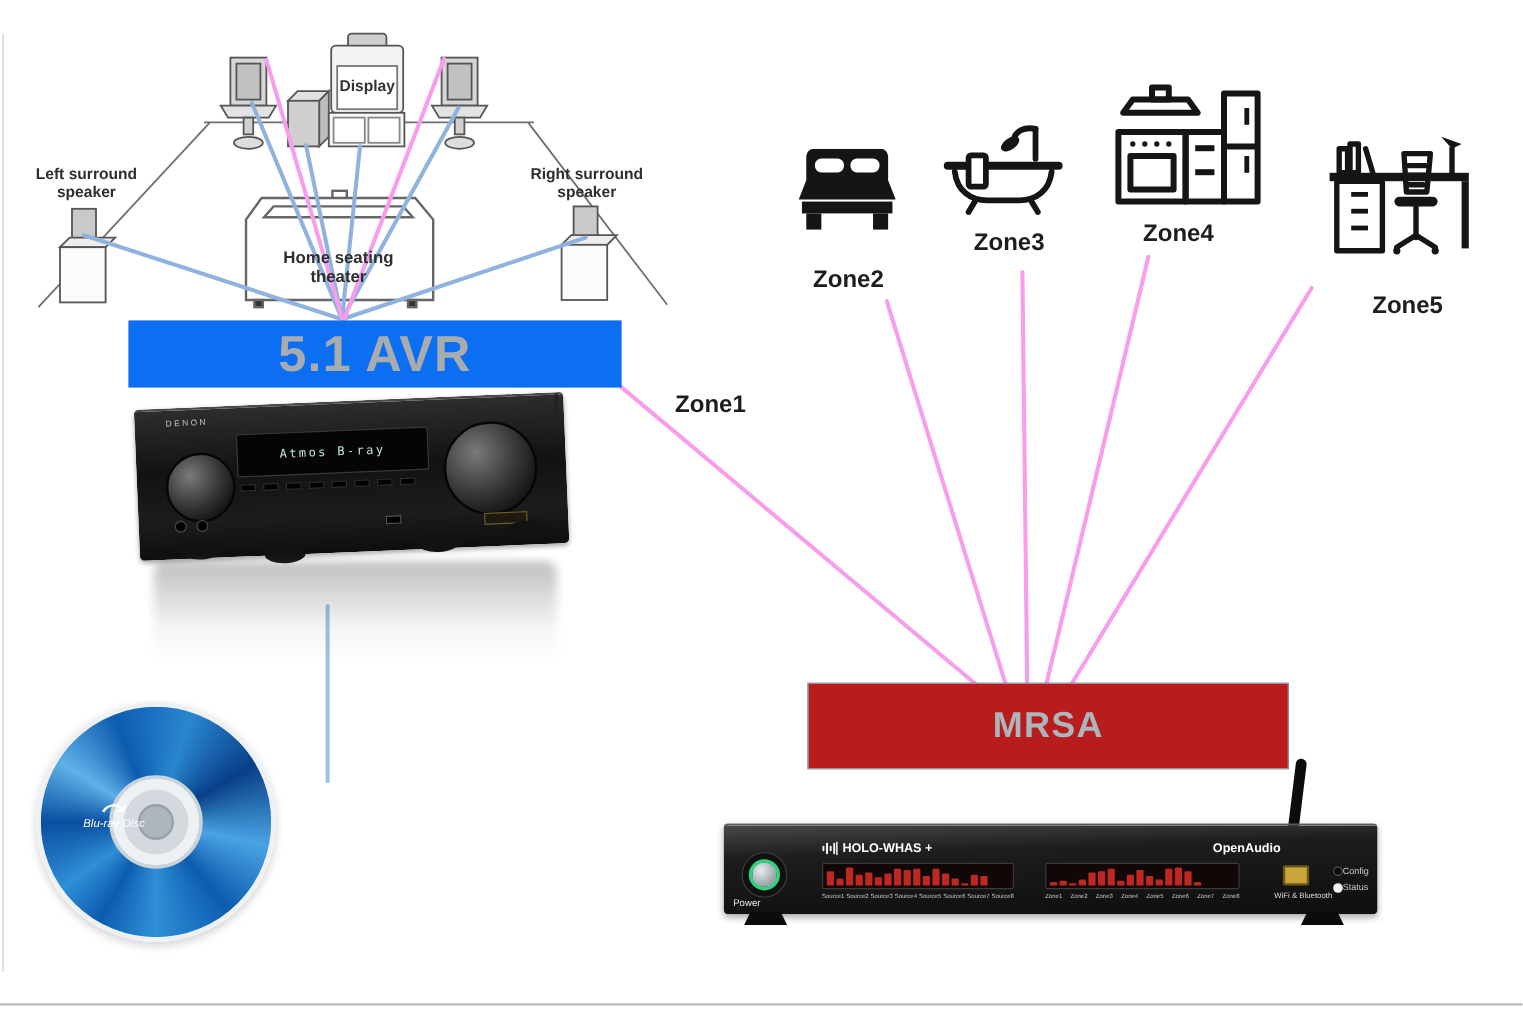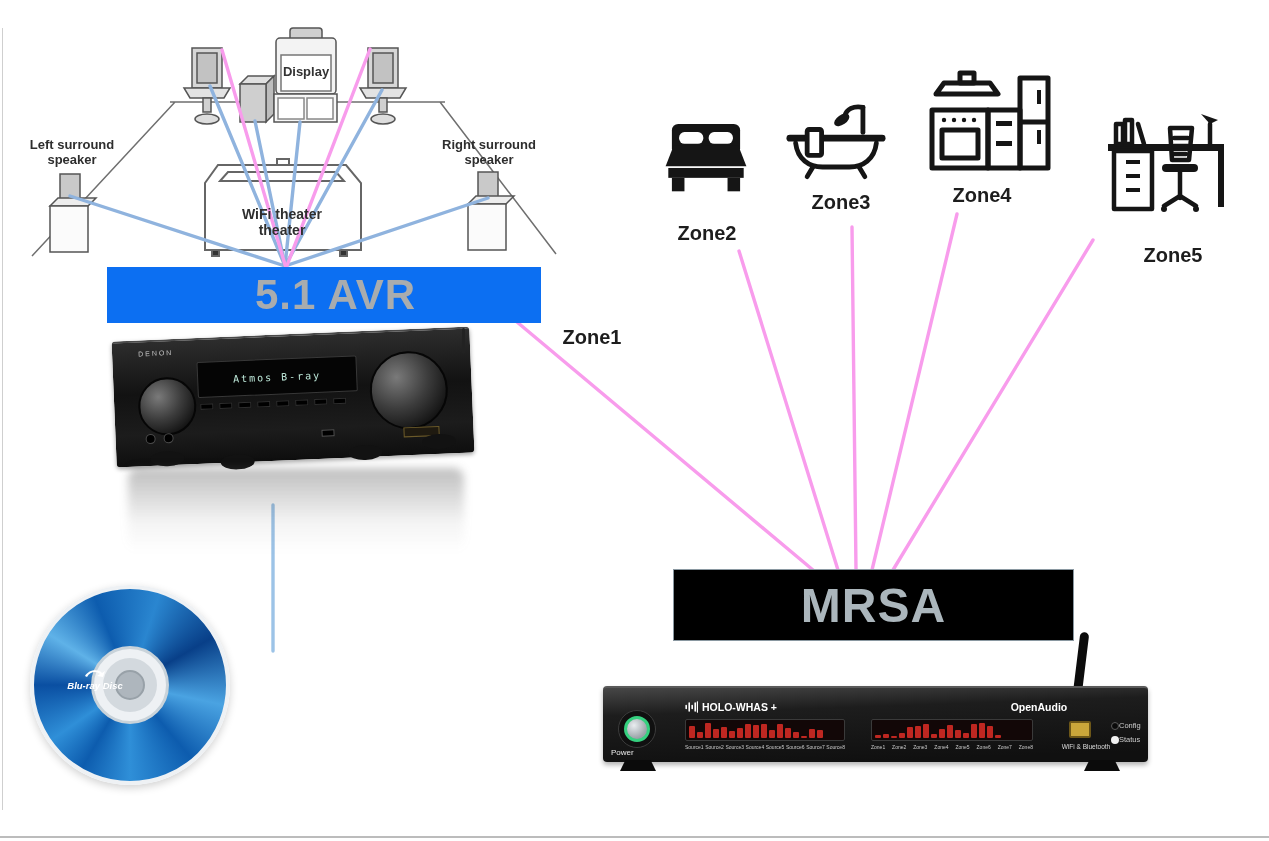--- a/index.html
+++ b/index.html
@@ -18,23 +18,23 @@
   .ht-label{font-size:13px;font-weight:bold;color:#2e2e2e;text-align:center;line-height:15px;}
   .display-label{font-size:13px;font-weight:600;color:#333;text-align:center;}
   .seat-label{font-size:14px;font-weight:bold;color:#2e2e2e;text-align:center;line-height:16px;}
   .zone-label{font-size:20px;font-weight:bold;color:#1d1d1d;text-align:center;}
   .callout{ text-align:center;color:#1d1d1d;line-height:1.25;}
   .callout .l1{font-size:20px;font-weight:bold;}
   .callout .l2{font-size:21px;font-weight:bold;}
 
   
   .banner{display:flex;align-items:center;justify-content:center;font-weight:bold;letter-spacing:1px;}
-  #avr-banner{left:107px;top:267px;width:411px;height:56px;background:#0c6ff2;color:#a9acae;font-size:42px;padding-left:23px;}
-  #mrsa-banner{left:673px;top:569px;width:399px;height:70px;background:#000000;color:#abb6bc;
-               font-size:48px;border:1px solid #8a98a1;}
+  #avr-banner{left:107px;top:267px;width:411px;height:56px;background:#0c6ff2;color:#a9acae;font-size:42px;}
+  #mrsa-banner{left:673px;top:569px;width:399px;height:70px;background:#b91c1c;color:#abb6bc;
+               font-size:30px;border:1px solid #8a98a1;}
 
   
   #receiver{left:114px;top:334px;width:358px;height:124px;transform:rotate(-2.4deg);
             background:linear-gradient(180deg,#2d2d2d,#121212 42%,#1c1c1c 75%,#0e0e0e);
             border-radius:4px;border-top:2px solid #4a4a4a;box-shadow:0 2px 4px rgba(0,0,0,.35);}
   .rx-knob{position:absolute;border-radius:50%;border:2px solid #060606;
            background:radial-gradient(circle at 34% 32%,#7a7a7a,#3c3c3c 45%,#141414 78%);}
   #rx-knob-left{left:24px;top:36px;width:54px;height:54px;}
   #rx-knob-right{left:256px;top:20px;width:74px;height:74px;}
   #rx-display{position:absolute;left:84px;top:22px;width:158px;height:34px;background:#050505;
@@ -55,21 +55,21 @@
   
   #disc{left:30px;top:585px;width:200px;height:200px;border-radius:50%;
         border:4px solid #eef1f4;box-sizing:border-box;box-shadow:0 3px 8px rgba(0,0,0,.18);
         background:conic-gradient(from 210deg,#0d5cae,#2f8fd8 25deg,#0a4fa2 60deg,#5fb2e8 92deg,
                    #0d5cae 128deg,#2a86d0 168deg,#083f88 210deg,#4aa3e2 252deg,#0d5cae 290deg,
                    #2f8fd8 330deg,#0d5cae 360deg);}
   #disc-hub{left:91px;top:646px;width:78px;height:78px;border-radius:50%;background:#eef1f4;
             border:3px solid #c9d3da;box-sizing:border-box;}
   #disc-inner{left:103px;top:658px;width:54px;height:54px;border-radius:50%;background:#d3d9de;}
   #disc-hole{left:115px;top:670px;width:30px;height:30px;border-radius:50%;background:#aeb6bd;border:2px solid #98a1a8;box-sizing:border-box;}
-  #disc-logo{left:60px;top:668px;width:70px;color:#fff;font-style:italic;font-weight:bold;
+  #disc-logo{left:60px;top:668px;width:70px;color:#fff;font-style:italic;font-weight:normal;
              font-size:9.5px;text-align:center;}
 
   
   #source-label{left:238px;top:666px;width:280px;font-size:45px;font-weight:bold;color:#1f1f1f;}
 
   
   .zone-icon{position:absolute;}
   .zone-icon svg{width:100%;height:100%;}
 
   
@@ -188,21 +188,21 @@
   <div class="abs ht-label" style="left:20px;top:137px;width:104px;">
     <div>Left surround</div>
     <div>speaker</div>
   </div>
   <div class="abs ht-label" style="left:437px;top:137px;width:104px;">
     <div>Right surround</div>
     <div>speaker</div>
   </div>
   <div class="abs display-label" style="left:281px;top:64px;width:50px;">Display</div>
   <div class="abs seat-label" style="left:222px;top:206px;width:120px;">
-    <div>WiFi theater</div>
+    <div>Home seating</div>
     <div>theater</div>
   </div>
 
   <div class="abs banner" id="avr-banner">
       <span>5.1 AVR</span>
     </div>
   <div class="abs banner" id="mrsa-banner">
       <span>MRSA</span>
     </div>
 

